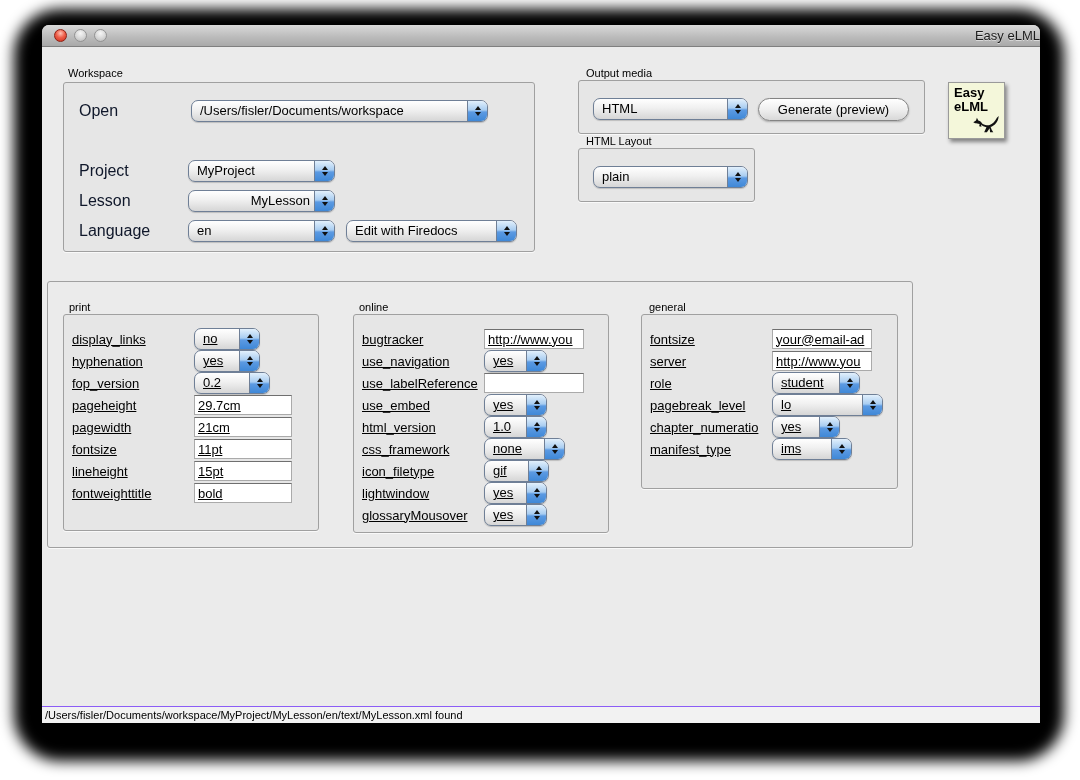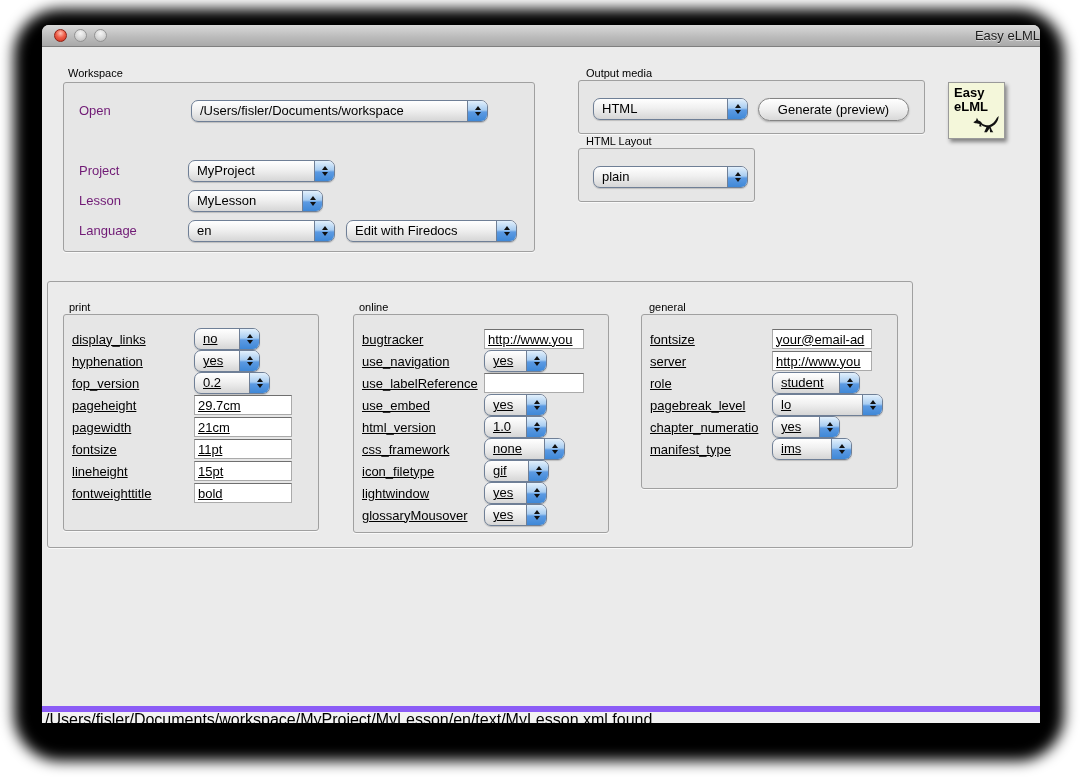--- a/index.html
+++ b/index.html
@@ -25,21 +25,21 @@
   .light.red  { background:radial-gradient(circle at 50% 30%, #ffc2b5 0%, #ee5f4a 45%, #cd2c1a 100%);
                 border:1px solid #8e2014; }
   .light.gray { background:radial-gradient(circle at 50% 30%, #f6f6f6 0%, #d6d6d6 55%, #b6b6b6 100%);
                 border:1px solid #939393; }
 
   
   .glabel { position:absolute; font-size:11px; color:#000; }
   .gbox   { position:absolute; background:#e6e6e6; border:1px solid #a0a0a0;
             border-radius:3px; box-shadow:0 1px 0 rgba(255,255,255,.7); }
   .obox   { background:transparent; }
-  .wlabel { position:absolute; font-size:13px; color:#701a75; height:22px; line-height:22px; }
+  .wlabel { position:absolute; font-size:16px; color:#0f172a; height:22px; line-height:22px; }
 
   
   .popup { display:inline-flex; align-items:stretch; height:22px;
            border:1px solid #6f7f96; border-radius:7px; overflow:hidden;
            background:linear-gradient(#ffffff,#f0f0f0 45%,#d6d6d6);
            box-shadow:0 1px 1px rgba(0,0,0,.18); }
   .popup.abs { position:absolute; }
   .ptext { flex:1; font-size:13px; color:#000; line-height:20px; padding:0 4px 0 8px;
            white-space:nowrap; overflow:hidden; }
   .pbtn  { width:20px; flex:0 0 20px; border-left:1px solid #6f7f96;
@@ -68,22 +68,22 @@
 
   
   .logo { position:absolute; width:57px; height:57px; background:#f4f7da;
           border:1px solid #9a9a9a; box-shadow:2px 3px 4px rgba(0,0,0,.45);
           padding:3px 0 0 5px; }
   .logo .l1, .logo .l2 { font-size:13px; font-weight:bold; color:#000; line-height:14px; }
   .logo svg { position:absolute; right:3px; bottom:3px; }
 
   
   .statusbar { position:absolute; left:0; bottom:0; width:100%; height:17px;
-               background:#f2f2f2; border-top:6px solid #8b5cf6;
-               font-size:16px; color:#000; line-height:16px; padding-left:3px;
+               background:#f2f2f2; border-top:1px solid #8b5cf6;
+               font-size:11px; color:#000; line-height:16px; padding-left:3px;
                white-space:nowrap; overflow:hidden; }
 </style>
 </head>
 <body>
 
 <div class="stage">
   <div class="shadow"></div>
 
   <div class="window">
 
@@ -110,21 +110,21 @@
       <span class="wlabel" style="left:15px; top:77px;">Project</span>
       <div class="popup abs" style="left:124px; top:77px; width:147px;">
         <span class="ptext">MyProject</span>
         <span class="pbtn">
             <i class="tu"></i>
             <i class="td"></i>
           </span>
       </div>
 
       <span class="wlabel" style="left:15px; top:107px;">Lesson</span>
-      <div class="popup abs" style="left:124px; top:107px; width:135px;">
+      <div class="popup abs" style="left:124px; top:107px; width:147px;text-align:right;">
         <span class="ptext">MyLesson</span>
         <span class="pbtn">
             <i class="tu"></i>
             <i class="td"></i>
           </span>
       </div>
 
       <span class="wlabel" style="left:15px; top:137px;">Language</span>
       <div class="popup abs" style="left:124px; top:137px; width:147px;">
         <span class="ptext">en</span>

